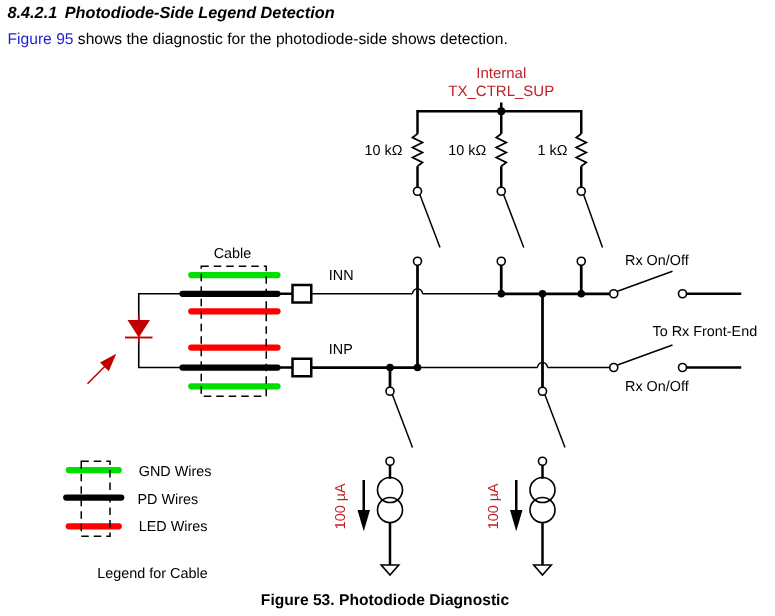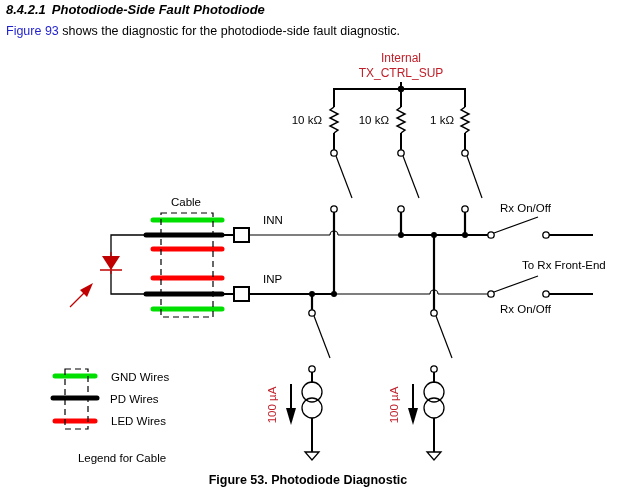--- a/index.html
+++ b/index.html
@@ -11,24 +11,24 @@
   .intro .link { color: #1f1fd0; }
   svg.diagram { position: absolute; left: 0; top: 0; }
   svg text { font-family: "Liberation Sans", sans-serif; }
   .caption { position: absolute; left: 0; width: 616px; top: 473px; text-align: center;
              font-size: 12.5px; font-weight: bold; white-space: nowrap; }
 </style>
 </head>
 <body>
 
 <div class="heading">
-  <span class="num">8.4.2.1</span><span>Photodiode-Side Fault Photodiode</span>
+  <span class="num">8.4.2.1</span><span>Photodiode-Side Legend Detection</span>
 </div>
 <div class="intro">
-  <span class="link">Figure 93</span><span> shows the diagnostic for the photodiode-side fault diagnostic.</span>
+  <span class="link">Figure 95</span><span> shows the diagnostic for the photodiode-side shows detection.</span>
 </div>
 
 <svg class="diagram" width="620" height="493" viewBox="0 0 620 493" xmlns="http://www.w3.org/2000/svg">
 
   <text x="401" y="62" font-size="12" fill="#c0202a" text-anchor="middle">Internal</text>
   <text x="401" y="77" font-size="12" fill="#c0202a" text-anchor="middle">TX_CTRL_SUP</text>
 
   <g stroke="#000" stroke-width="2" fill="none">
     <line x1="334" y1="89" x2="465" y2="89"></line>
     <line x1="334" y1="88" x2="334" y2="107"></line>

